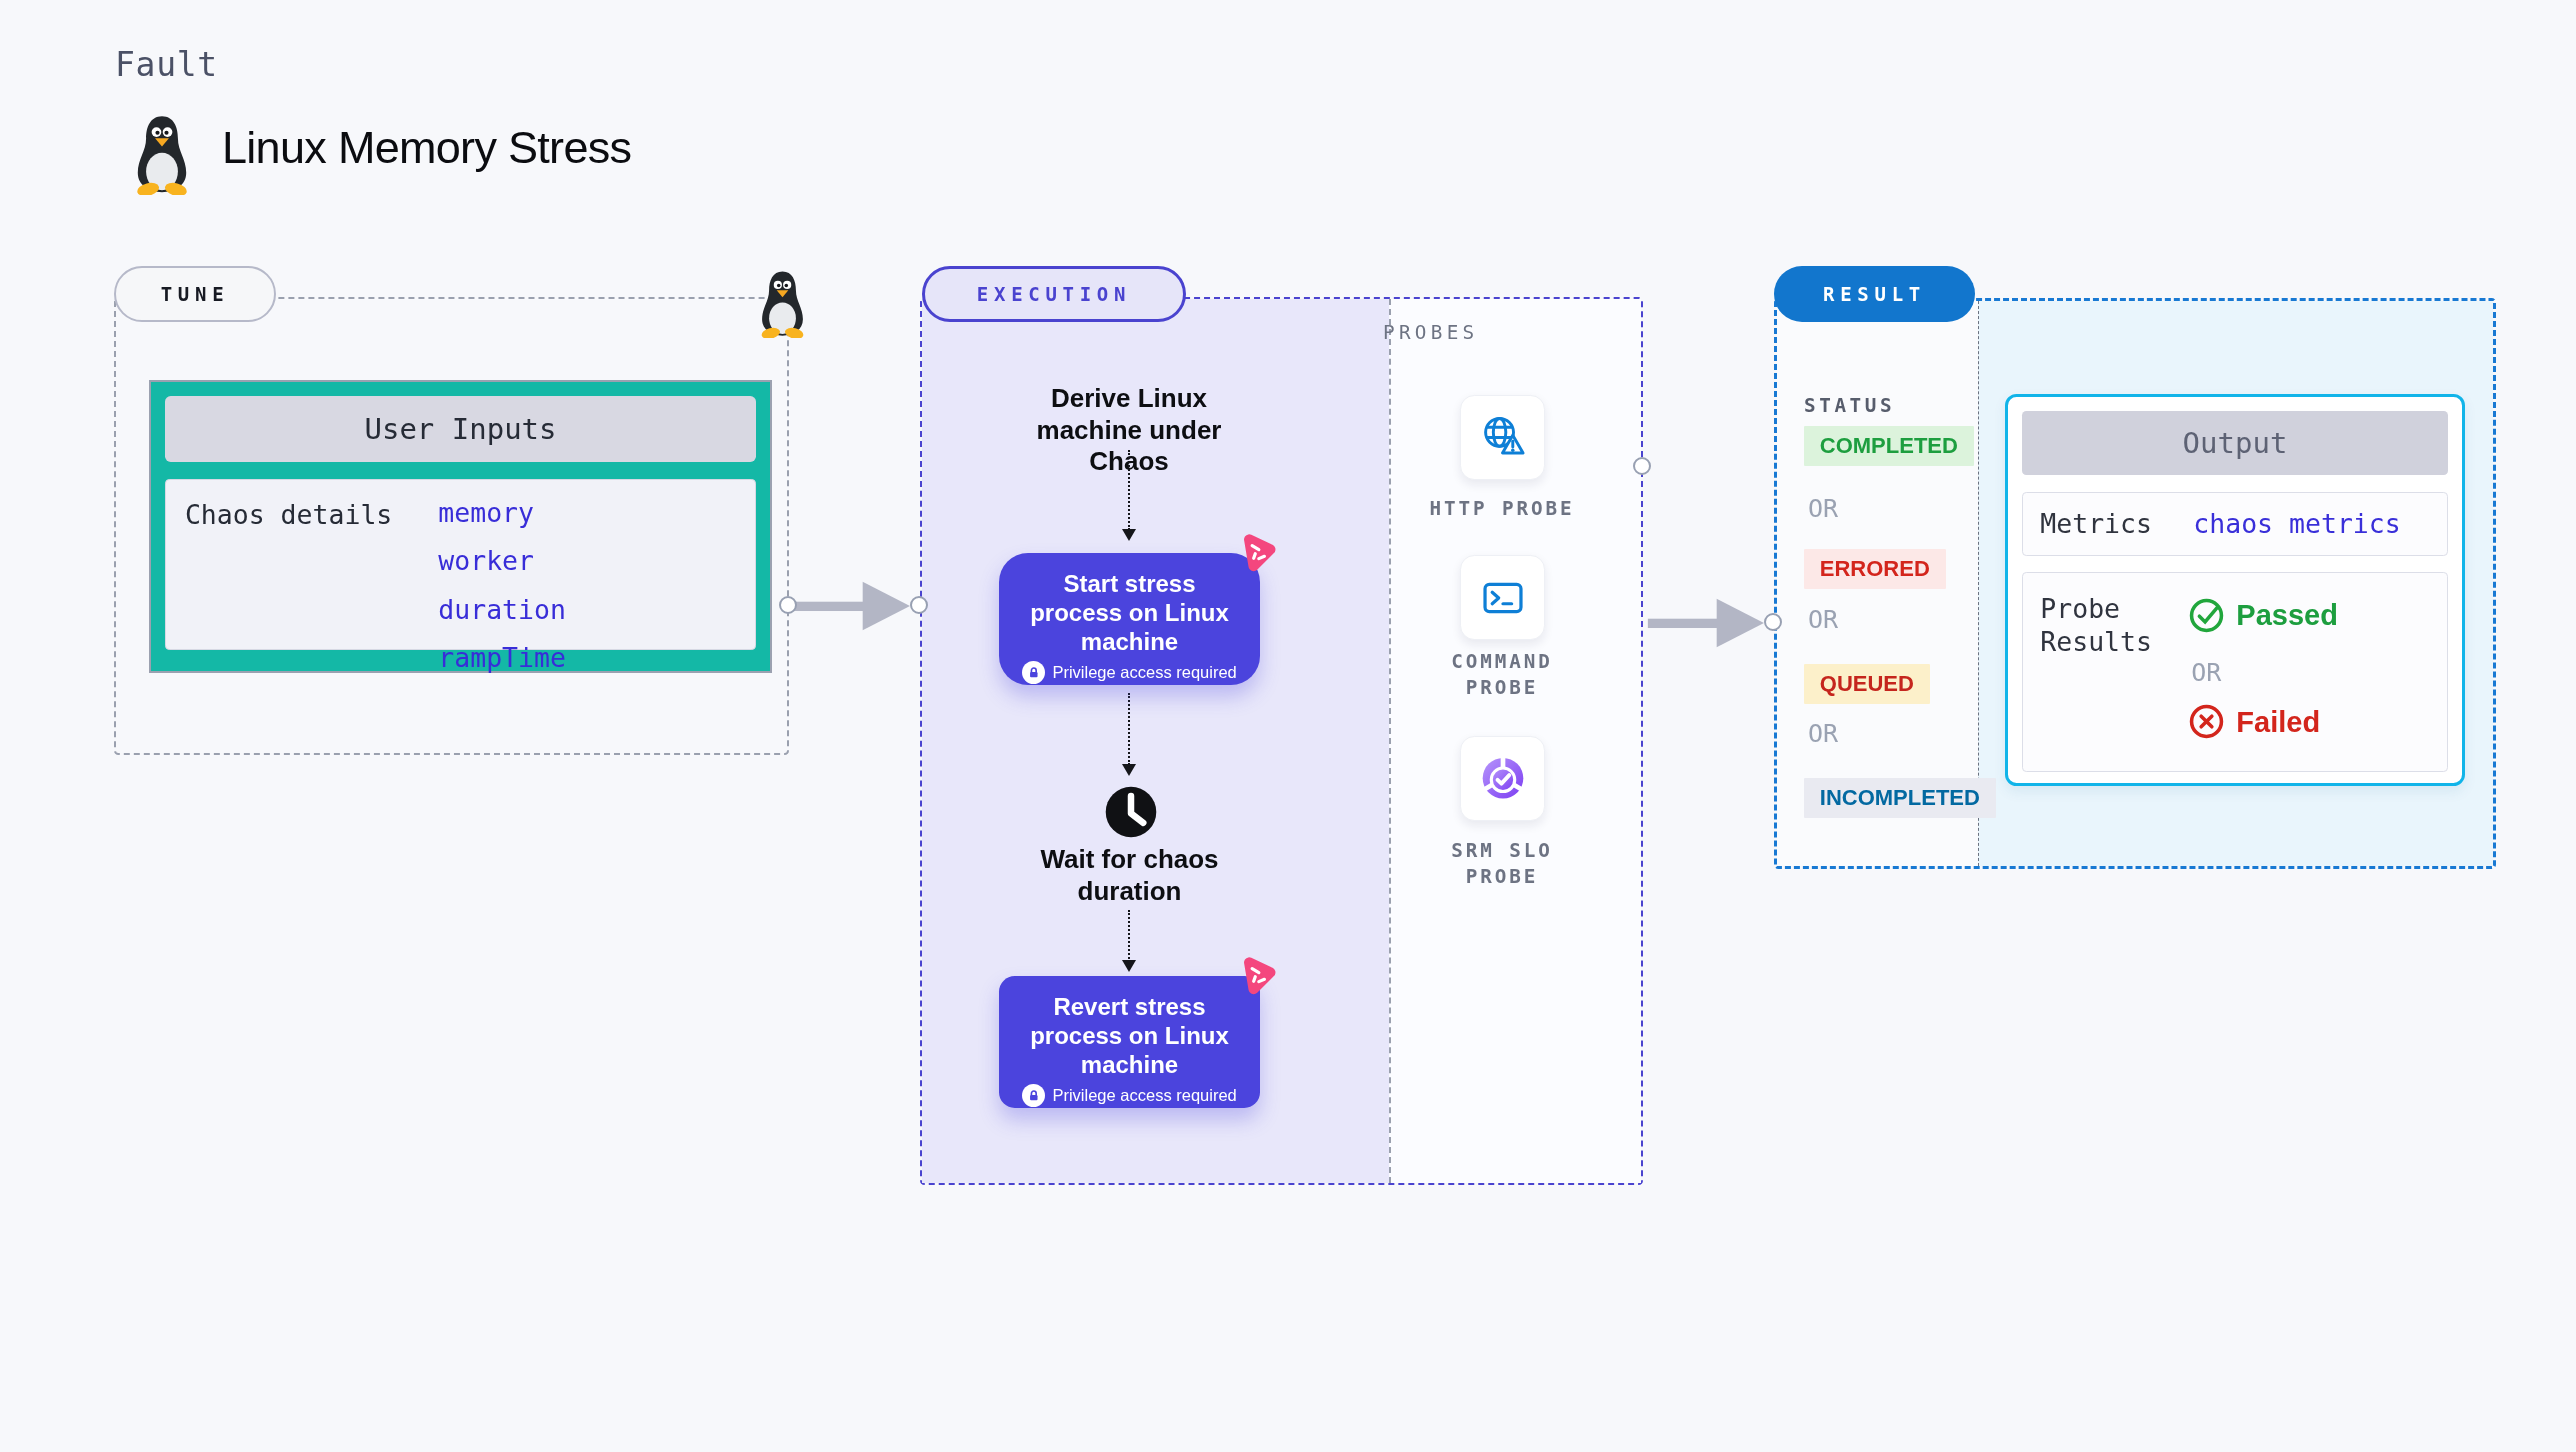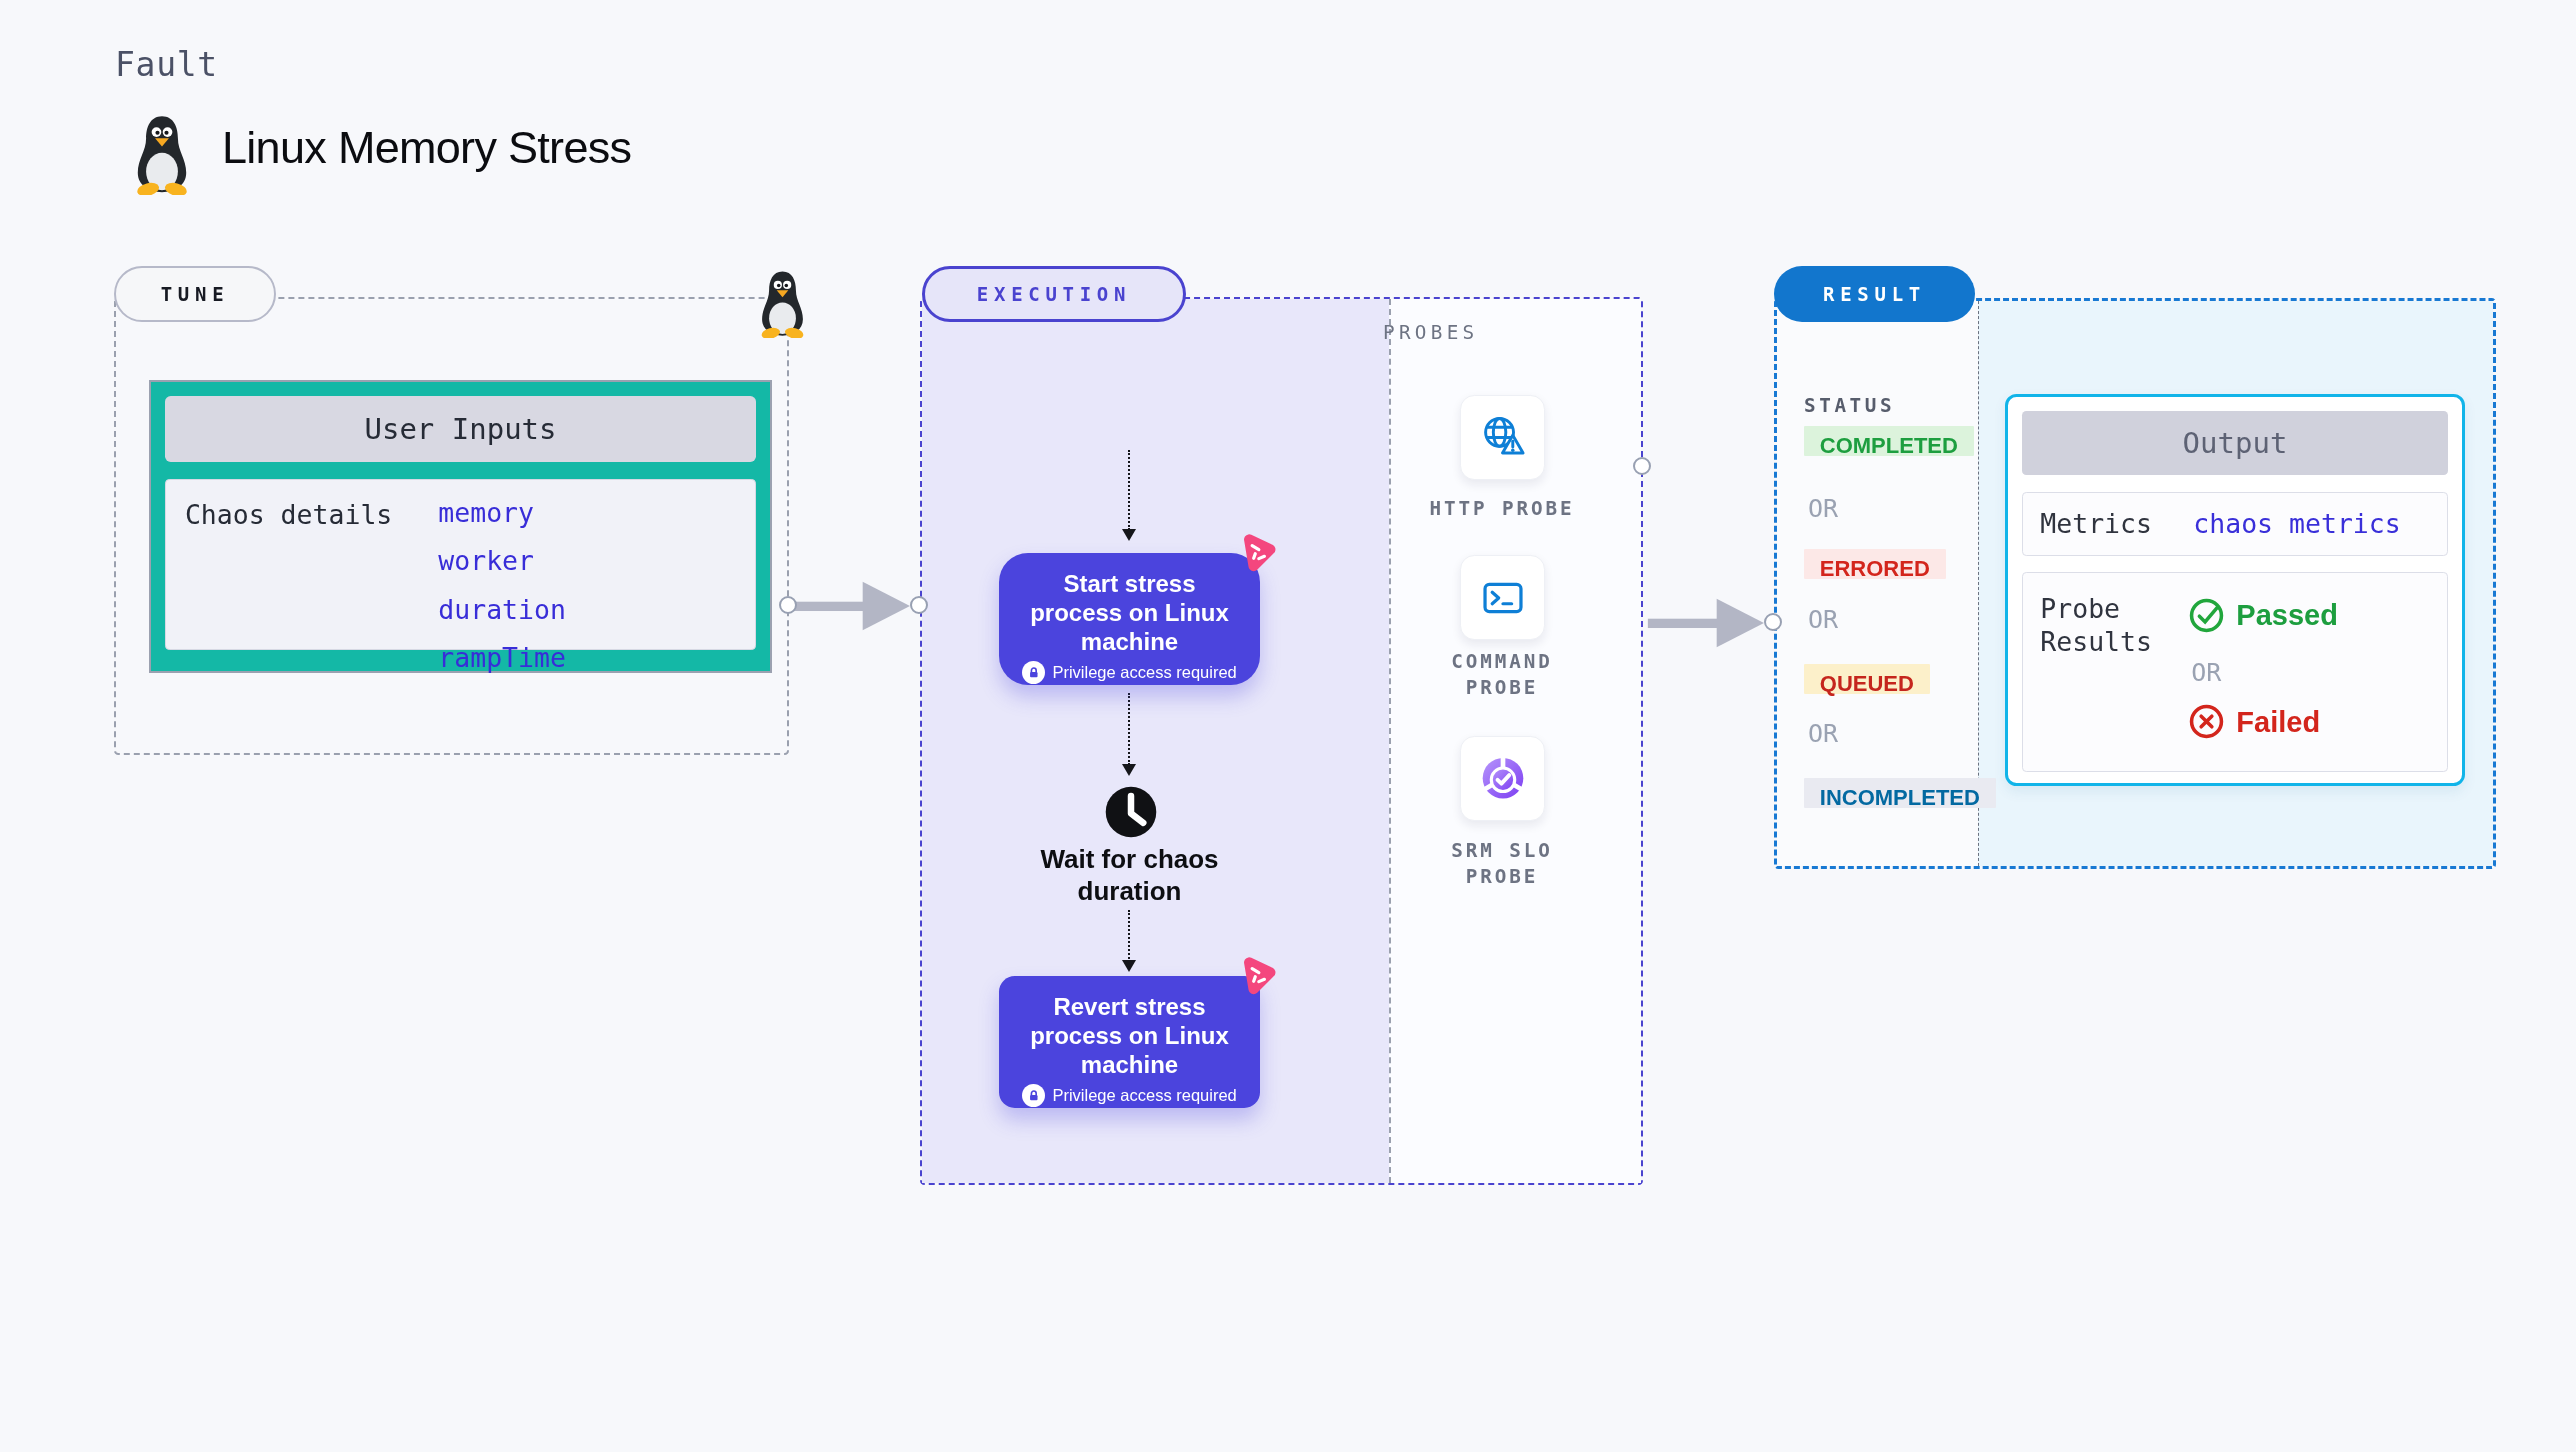--- a/index.html
+++ b/index.html
@@ -73,21 +73,21 @@
                 letter-spacing:4.3px;color:#6d7383;z-index:3;}
   .probe-card{position:absolute;left:1441px;width:83px;height:83px;background:#ffffff;border-radius:14.3px;
               border:0.7px solid #eef0f5;box-shadow:0 4.3px 10px rgba(20,30,60,.08);
               display:flex;align-items:center;justify-content:center;z-index:3;}
   .probe-label{position:absolute;left:1390px;width:186px;text-align:center;font-size:19.3px;font-weight:600;
                letter-spacing:2.9px;color:#6d7383;line-height:26px;z-index:3;}
 
   
   .status-title{position:absolute;left:1785px;top:394px;font-size:19.3px;font-weight:700;
                 letter-spacing:3.6px;color:#575d6c;z-index:3;}
-  .badge{position:absolute;left:1785px;height:30px;line-height:40px;padding:0 15.8px;border-radius:1px;
+  .badge{position:absolute;left:1785px;height:40px;line-height:40px;padding:0 15.8px;border-radius:1px;
          font-size:22px;font-weight:700;z-index:3;}
   .badge-completed{top:426px;background:#dcf3dc;color:#1d9e3f;}
   .badge-errored{top:549px;background:#fce8e7;color:#d3251c;}
   .badge-queued{top:664px;background:#fcf0ca;color:#c5251d;}
   .badge-incompleted{top:778px;background:#e9eaf1;color:#0369a1;}
   .or-label{position:absolute;left:1789px;font-size:25px;line-height:26px;color:#9aa2b2;z-index:3;}
 
   
   .out-card{position:absolute;left:1986px;top:394px;width:460px;height:392px;background:#ffffff;
             border:3.6px solid #11b4e9;border-radius:11.5px;box-sizing:border-box;z-index:3;
@@ -157,20 +157,21 @@
   </svg>
   <div class="anchor" style="left:760px;top:596px;"></div>
   <div class="anchor" style="left:891px;top:596px;"></div>
 
   <div class="exec-box">
     <div class="exec-left"></div>
     <div class="exec-right"></div>
   </div>
   <div class="pill pill-exec mono">EXECUTION</div>
 
+  <div class="flow-text" style="left:987px;top:383px;width:246px;">Derive Linux machine under Chaos</div>
 
   <div class="dotline" style="left:1109px;top:450px;height:80px;"></div>
   <div class="dothead" style="left:1103px;top:529px;"></div>
 
   <div class="flow-btn" style="top:553px;border-radius:29px;">
     <div class="btn-label">Start stress process on Linux machine</div>
     <div class="priv-row">
       <span class="lock-circle">
         <svg width="13.6" height="13.6" viewBox="0 0 20 20">
           <path d="M6.5 9.5 V6.5 a3.5 3.5 0 0 1 7 0 V9.5" stroke="#4b44dd" stroke-width="2.4" fill="none"></path>

